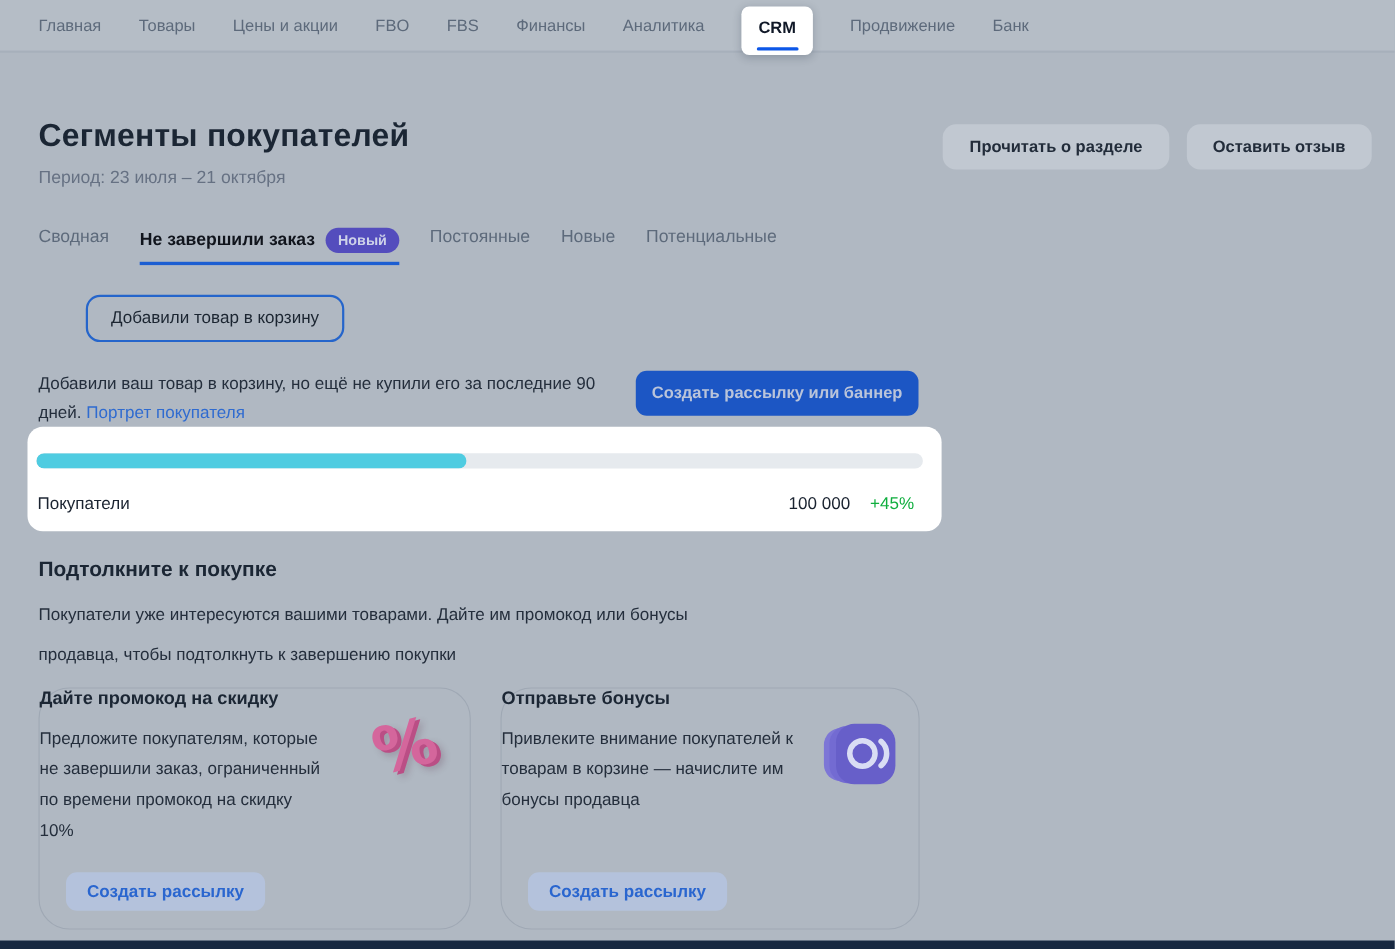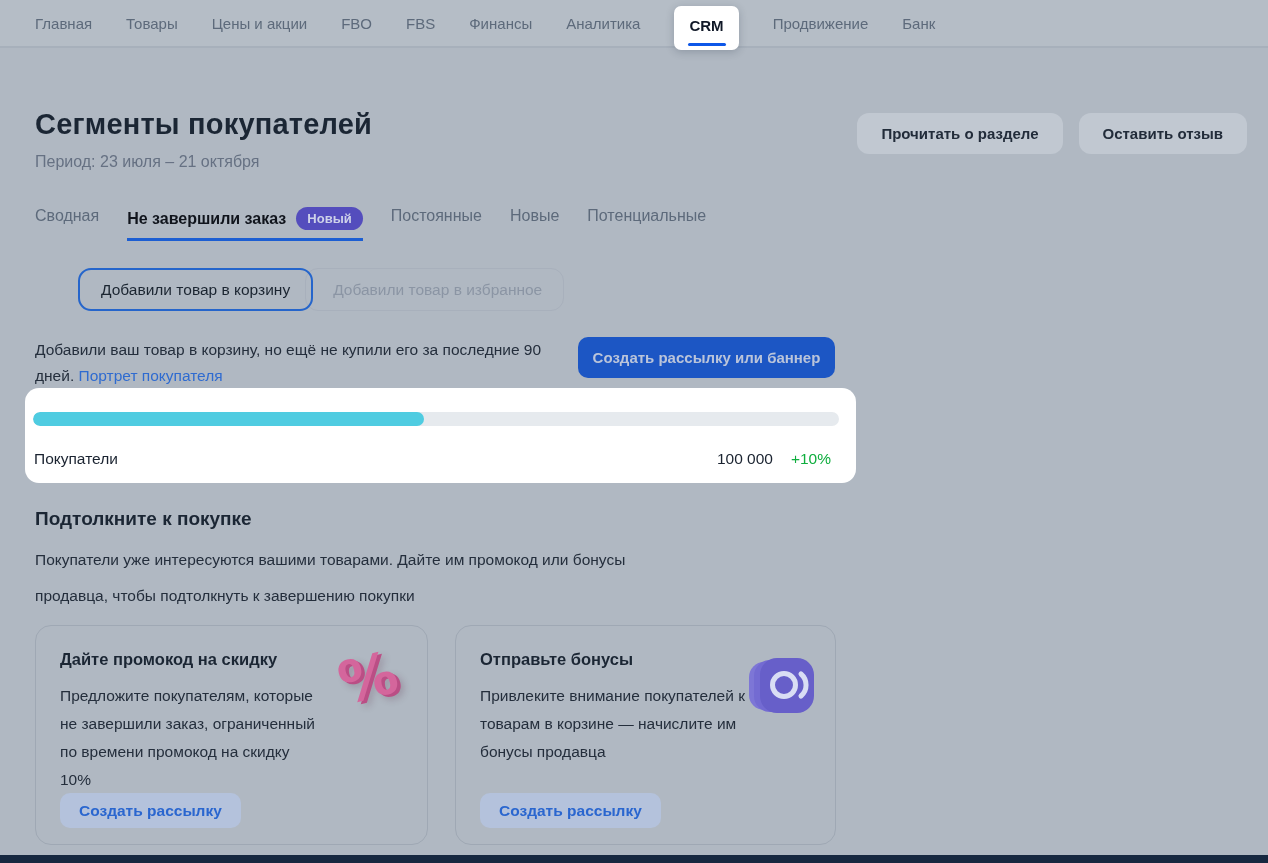--- a/index.html
+++ b/index.html
@@ -89,21 +89,21 @@
     font-size:15.5px; color:#1a2330;
   }
   .metric-values { display:flex; gap:18px; align-items:center; }
   .metric-change { color:#0fae3e; }
   
   .push-heading { position:absolute; top:508px; left:35px; font-size:19px; font-weight:700; color:#1b2634; }
   .push-text { position:absolute; top:542px; left:35px; width:660px; font-size:15.5px; line-height:36px; color:#242e3c; }
   
   .card {
     position:absolute; top:625px; height:220px;
-    border:1px solid #9fa8b4; border-radius:16px; padding:24px;
+    border:1px solid #9fa8b4; border-radius:28px; 
   }
   .card-1 { left:35px; width:393px; }
   .card-2 { left:455px; width:381px; }
   .card-title { font-size:16.5px; font-weight:700; color:#1b2634; }
   .card-text { margin-top:13px; font-size:15.5px; line-height:28px; color:#242e3c; }
   .card-1 .card-text { width:262px; }
   .card-2 .card-text { width:270px; }
   .card-btn {
     position:absolute; left:24px; bottom:16px; height:35px; padding:0 19px;
     background:#b4c2dc; border:none; border-radius:10px;
@@ -157,38 +157,37 @@
     <span>Не завершили заказ</span>
     <span class="badge">Новый</span>
   </span>
   <span class="tab">Постоянные</span>
   <span class="tab">Новые</span>
   <span class="tab">Потенциальные</span>
 </div>
 
 <div class="toggle-row">
   <button class="toggle active">Добавили товар в корзину</button>
-  <button class="toggle inactive">Добавили товар в избранное</button>
 </div>
 
 <p class="desc">
   <span>Добавили ваш товар в корзину, но ещё не купили его за последние 90 дней.</span>
   <span class="desc-link">Портрет покупателя</span>
 </p>
 <button class="primary-btn">Создать рассылку или баннер</button>
 
 <section class="spotlight">
   <div class="progress-track">
     <div class="progress-fill" style="width: 48.5%; background: rgb(79, 204, 225);"></div>
   </div>
   <div class="metric-row">
     <span>Покупатели</span>
     <span class="metric-values">
       <span>100 000</span>
-      <span class="metric-change">+10%</span>
+      <span class="metric-change">+45%</span>
     </span>
   </div>
 </section>
 
 <h2 class="push-heading">Подтолкните к покупке</h2>
 <p class="push-text">Покупатели уже интересуются вашими товарами. Дайте им промокод или бонусы продавца, чтобы подтолкнуть к завершению покупки</p>
 
 <section class="card card-1">
   <div class="card-title">Дайте промокод на скидку</div>
   <div class="card-text">Предложите покупателям, которые не завершили заказ, ограниченный по времени промокод на скидку 10%</div>

